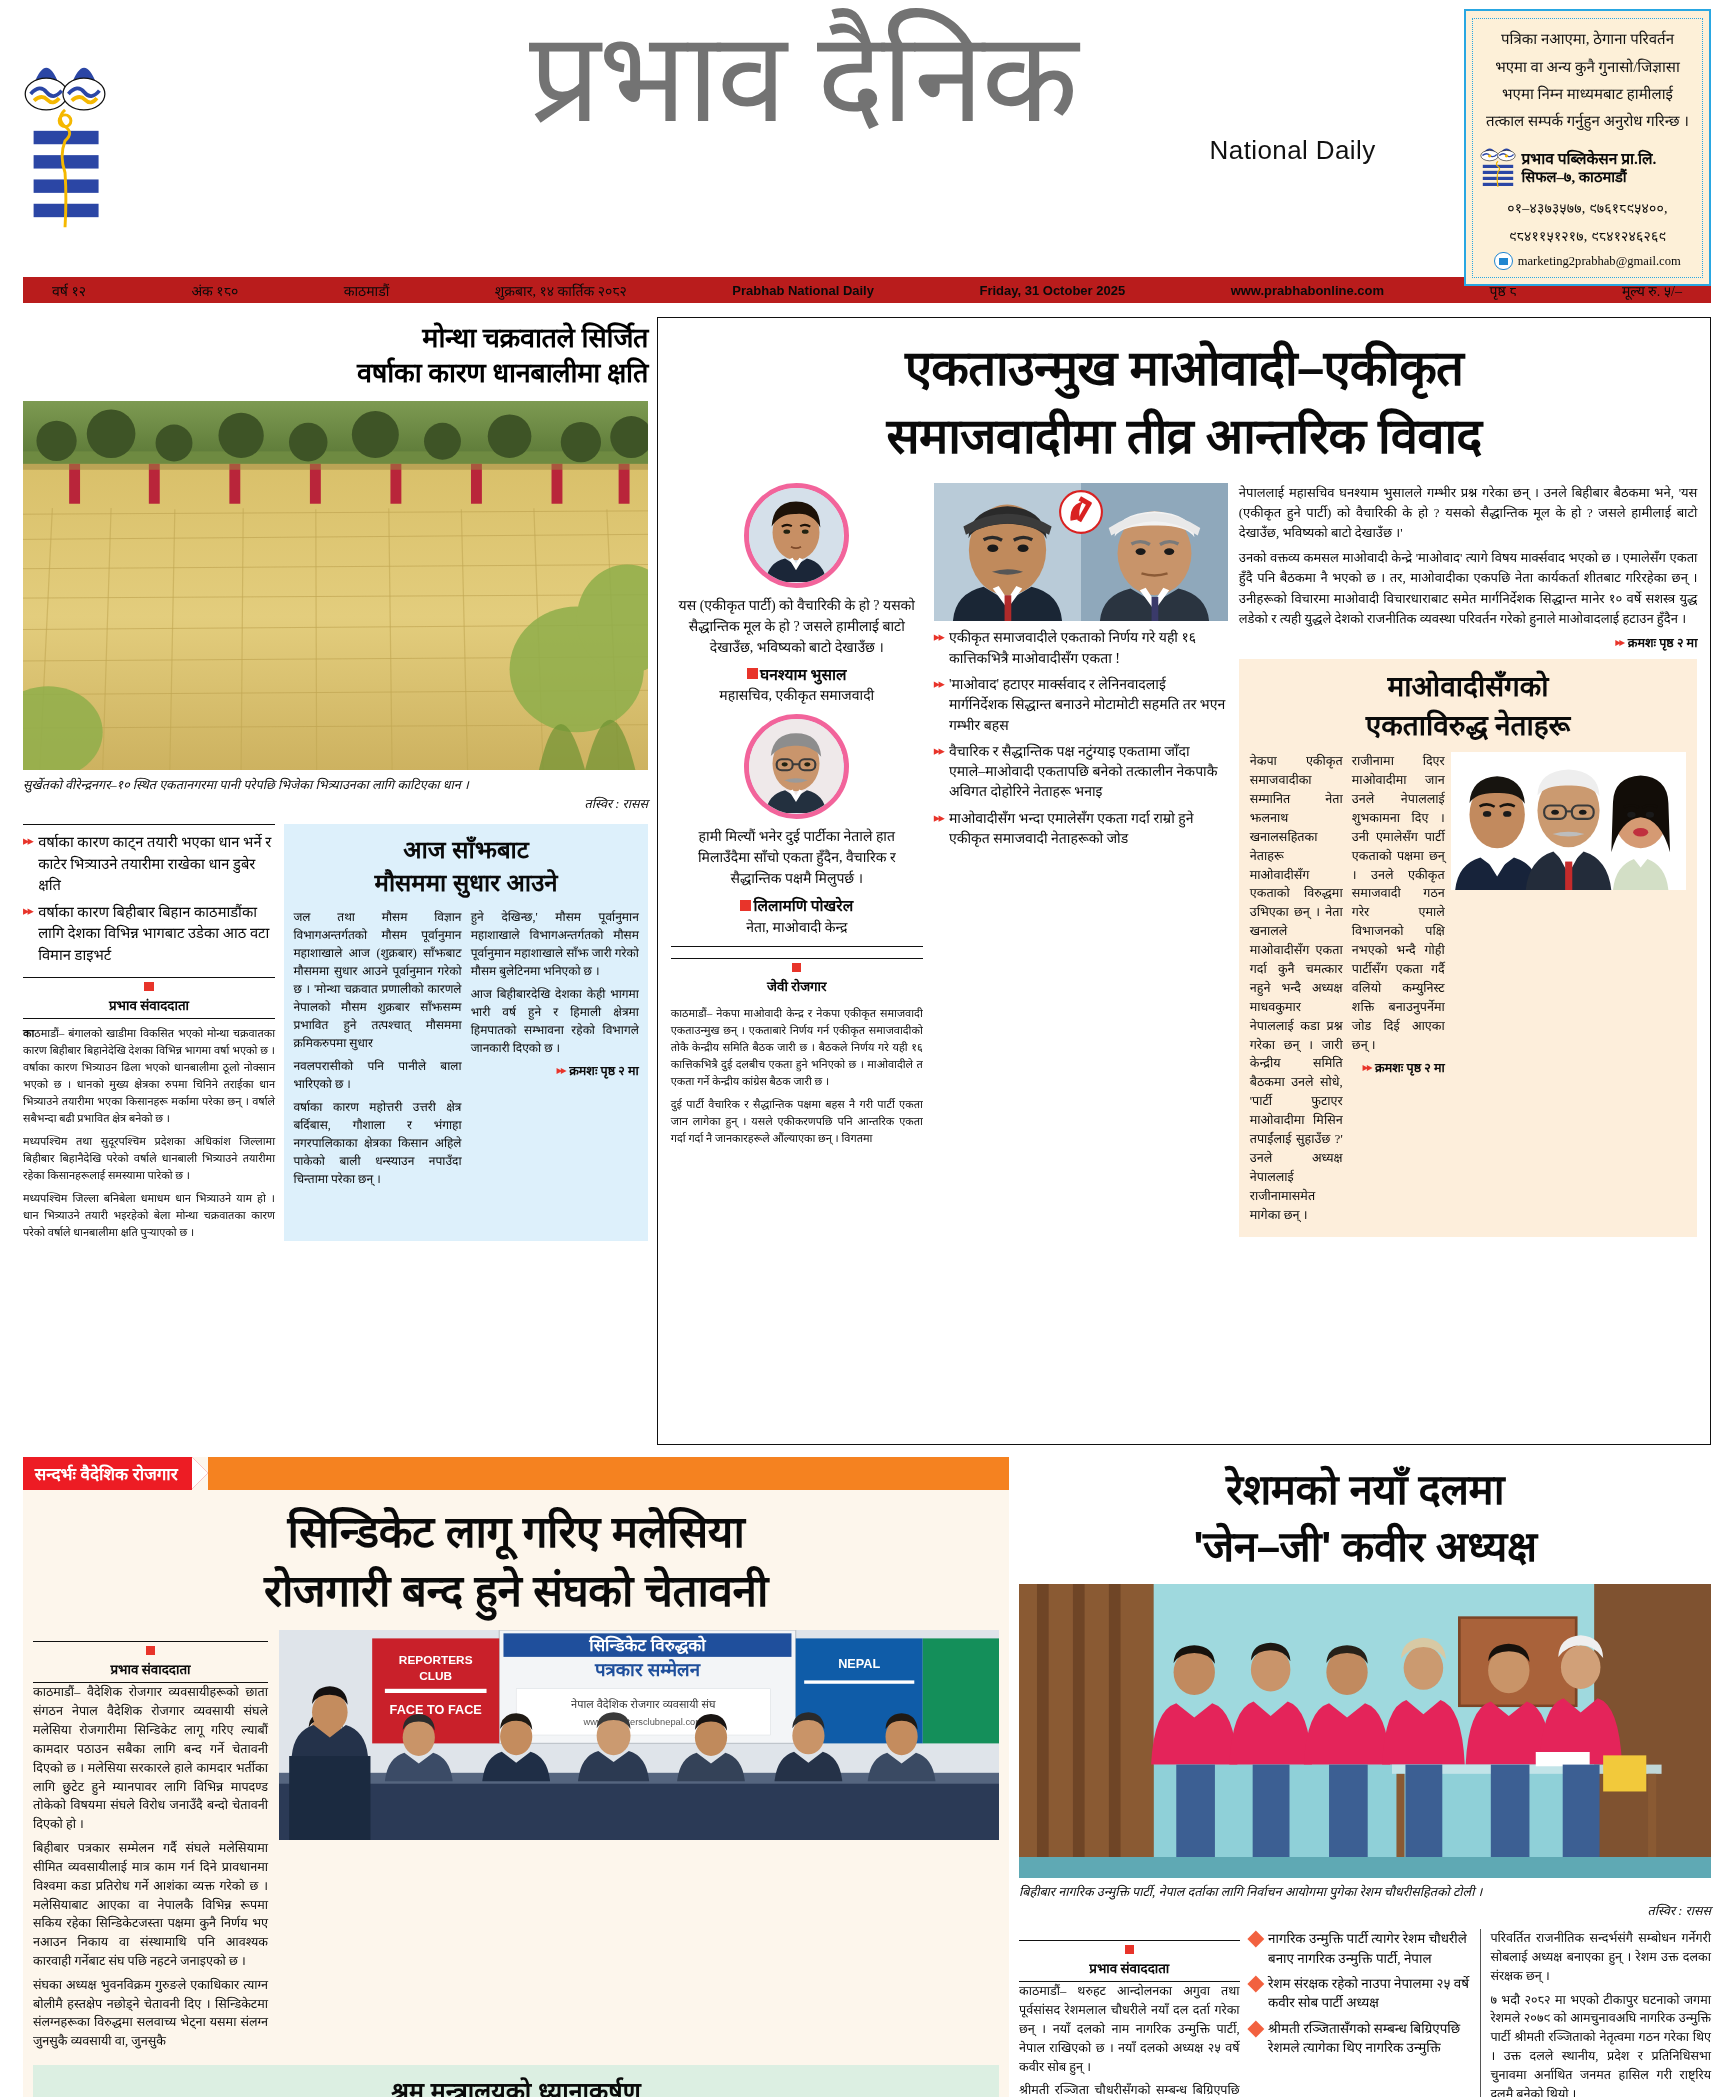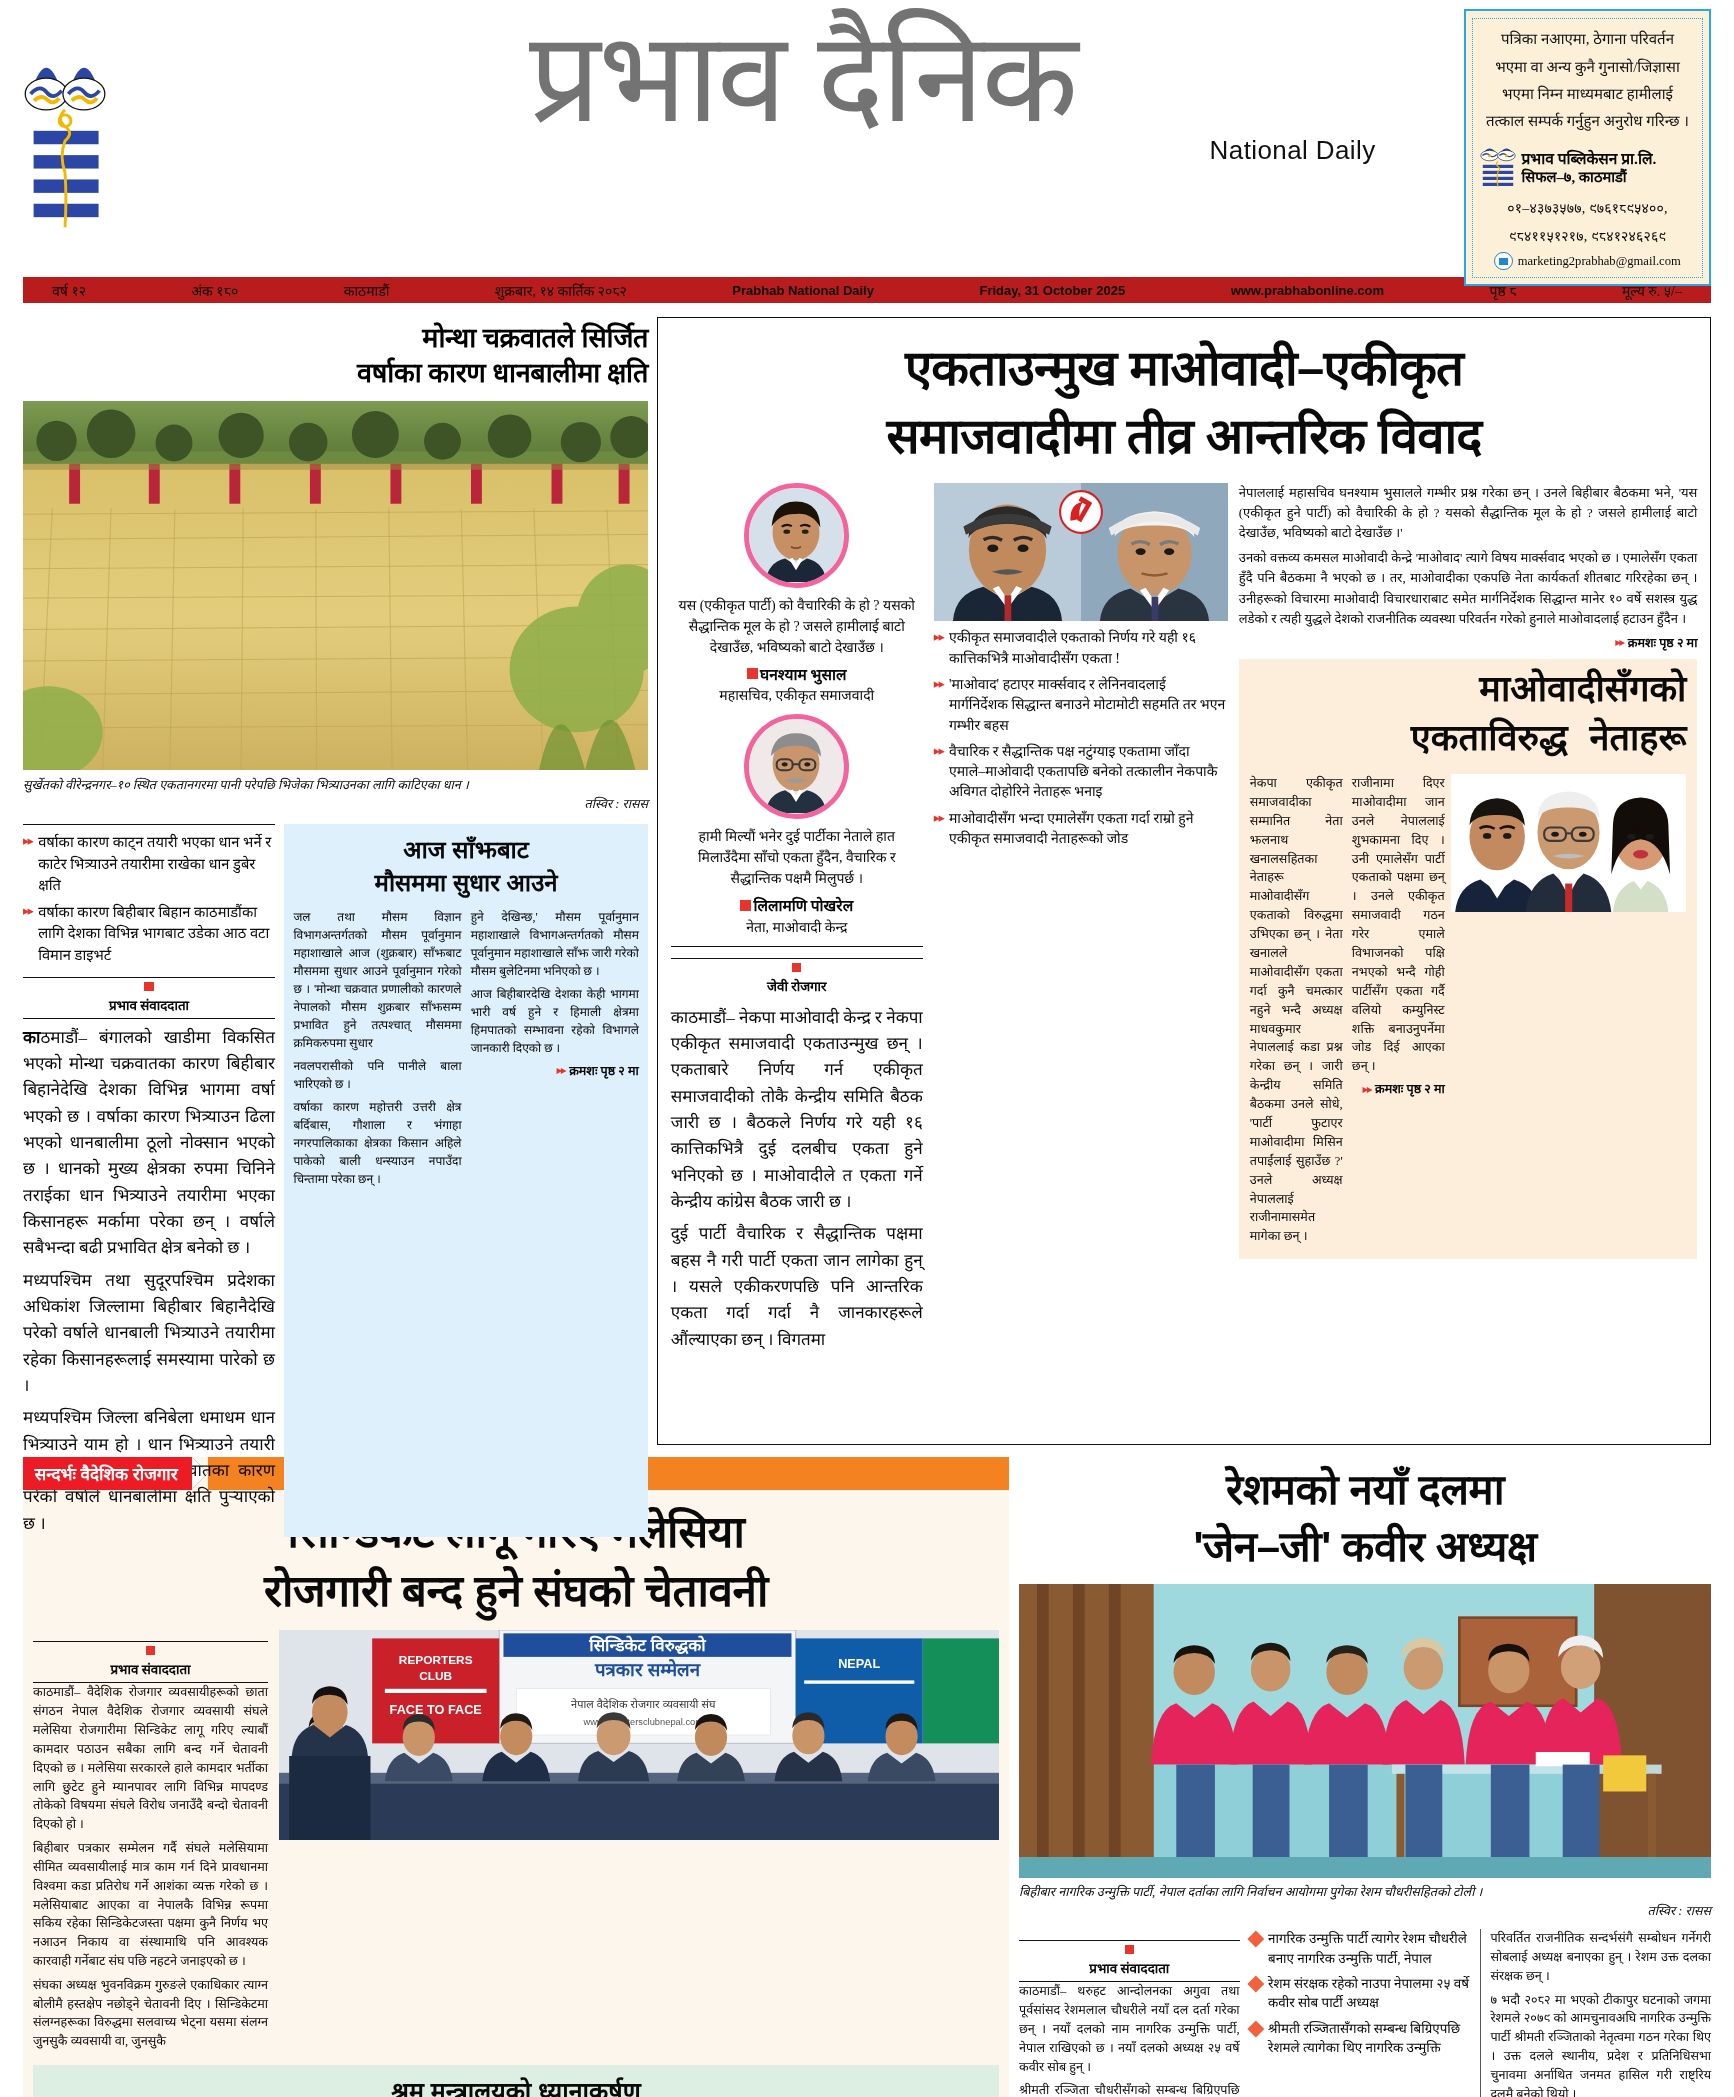--- a/index.html
+++ b/index.html
@@ -81,21 +81,21 @@
   .photo-cap { font-size:12.6px; line-height:1.35; margin-top:5.9px; font-style:italic; }
   .photo-cap .credit { display:block; text-align:right; font-style:italic; margin-top:1.7px; }
 
   .left-split { display:flex; gap:9.2px; margin-top:11px; }
   .left-bullets { width:252px; flex:0 0 252px; border-top:1.7px solid #111; padding-top:7.6px; }
   .blt { display:flex; gap:5.9px; margin-bottom:5.9px; font-size:14.7px; line-height:1.45; }
   .blt .mk { color:#e8342a; font-size:12.6px; flex:0 0 auto; line-height:1.5; letter-spacing:-1.7px; }
   .byline { margin-top:11px; border-top:1.3px solid #111; border-bottom:1.3px solid #111; padding:3.8px 0; display:flex; align-items:center; gap:5px;flex-direction:column; }
   .byline .sq { width:9.2px; height:9.2px; background:#e8342a; display:inline-block; }
   .byline .txt { font-size:13.4px; font-weight:bold; }
-  .body-p { font-size:17px; line-height:1.55; text-align:justify; margin:5.9px 0 0; }
+  .body-p { font-size:11px; line-height:1.55; text-align:justify; margin:5.9px 0 0; }
   .body-p.first::first-letter { font-weight:bold; }
 
   .weatherbox { flex:1; background:#ddf0fb; padding:7.6px 9.2px 9.2px; }
   .weather-hl {
     font-family:"Liberation Sans","DejaVu Sans",sans-serif;
     font-weight:bold; font-size:24px; line-height:1.4; text-align:center; margin:1.7px 0 7.6px;
   }
   .wcols { display:flex; gap:9.2px; }
   .wcols > div { flex:1; }
   .wcols p { font-size:12px; line-height:1.5; text-align:justify; margin:0 0 5px; }
@@ -130,22 +130,22 @@
     width:46px; height:46px; z-index:5;
   }
   .mid-blts { margin-top:2.5px; }
   .mid-blts .blt { font-size:14px; line-height:1.45; }
 
   .rightcol { flex:1; }
   .rightcol p { font-size:13px; line-height:1.55; text-align:justify; margin:0 0 5px; }
 
   .beige-box { background:#fdeedb; padding:9.2px 11px 8.4px; margin-top:8.4px; }
   .beige-hl {
-    font-family:Liberation Mono, monospace;
-    font-weight:bold; font-size:36px; line-height:1.36; text-align:right; margin:0 0 7.6px;
+    font-family:Liberation Serif, serif;
+    font-weight:bold; font-size:28px; line-height:1.36; text-align:center; margin:0 0 7.6px;
   }
   .beige-body { display:flex; gap:9.2px; }
   .beige-body .bcol { flex:1; }
   .beige-body p { font-size:12.6px; line-height:1.5; text-align:justify; margin:0 0 4.2px; }
   .trio { width:235px; height:138px; overflow:hidden; float:right; margin:0 0 4.2px 6.7px; }
 
   
   .bottom-zone { display:flex; gap:10px; margin-top:11.7px; }
   .bl-col { width:986px; flex:0 0 986px; background:#fdf6ec; padding-bottom:8.4px; }
   .br-col { flex:1; }

